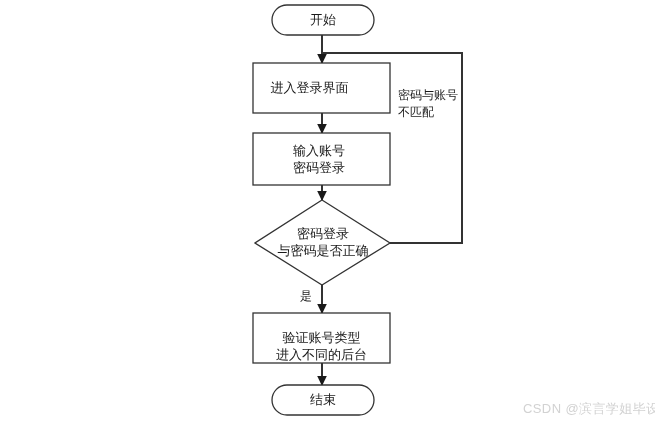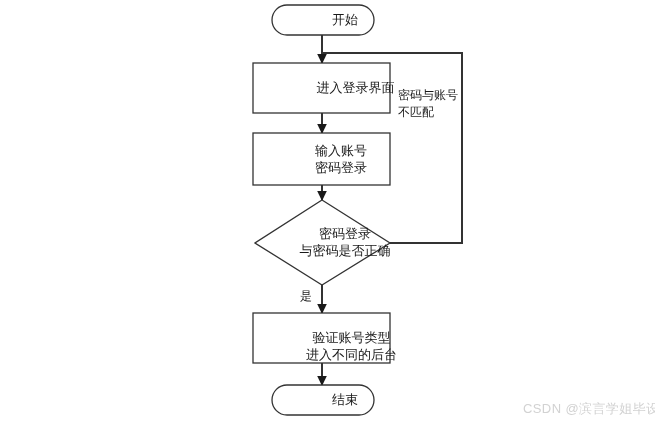--- a/index.html
+++ b/index.html
@@ -24,35 +24,34 @@
   }
   .node-label {
     position: absolute;
     text-align: center;
     font-size: 13px;
     line-height: 17px;
     color: #1a1a1a;
     white-space: pre;
     pointer-events: none;
     font-family: "Liberation Sans", "DejaVu Sans", sans-serif;
-    padding-left: 22px;
   }
   .edge-label {
     position: absolute;
     font-size: 12px;
     line-height: 17px;
     color: #1a1a1a;
     white-space: pre;
     font-family: "Liberation Sans", "DejaVu Sans", sans-serif;
   }
   #label-start      { left: 272px; top: 11px;  width: 102px; }
-  #label-login-ui   { left: 253px; top: 79px;  width: 113px; margin-left: 24px; }
+  #label-login-ui   { left: 253px; top: 79px;  width: 113px; }
   #label-input-cred { left: 253px; top: 142px; width: 132px; }
   #label-decision   { left: 243px; top: 225px; width: 160px; }
-  #label-verify-type{ left: 261px; top: 329px; width: 137px; }
+  #label-verify-type{ left: 253px; top: 329px; width: 137px; }
   #label-end        { left: 272px; top: 391px; width: 102px; }
   #label-yes        { left: 300px; top: 288px; width: 44px; }
   #label-mismatch   { left: 398px; top: 87px;  width: 128px; }
   #watermark {
     position: absolute;
     left: 523px;
     top: 402px;
     font-size: 13px;
     line-height: 14px;
     color: #d2d2d2;

